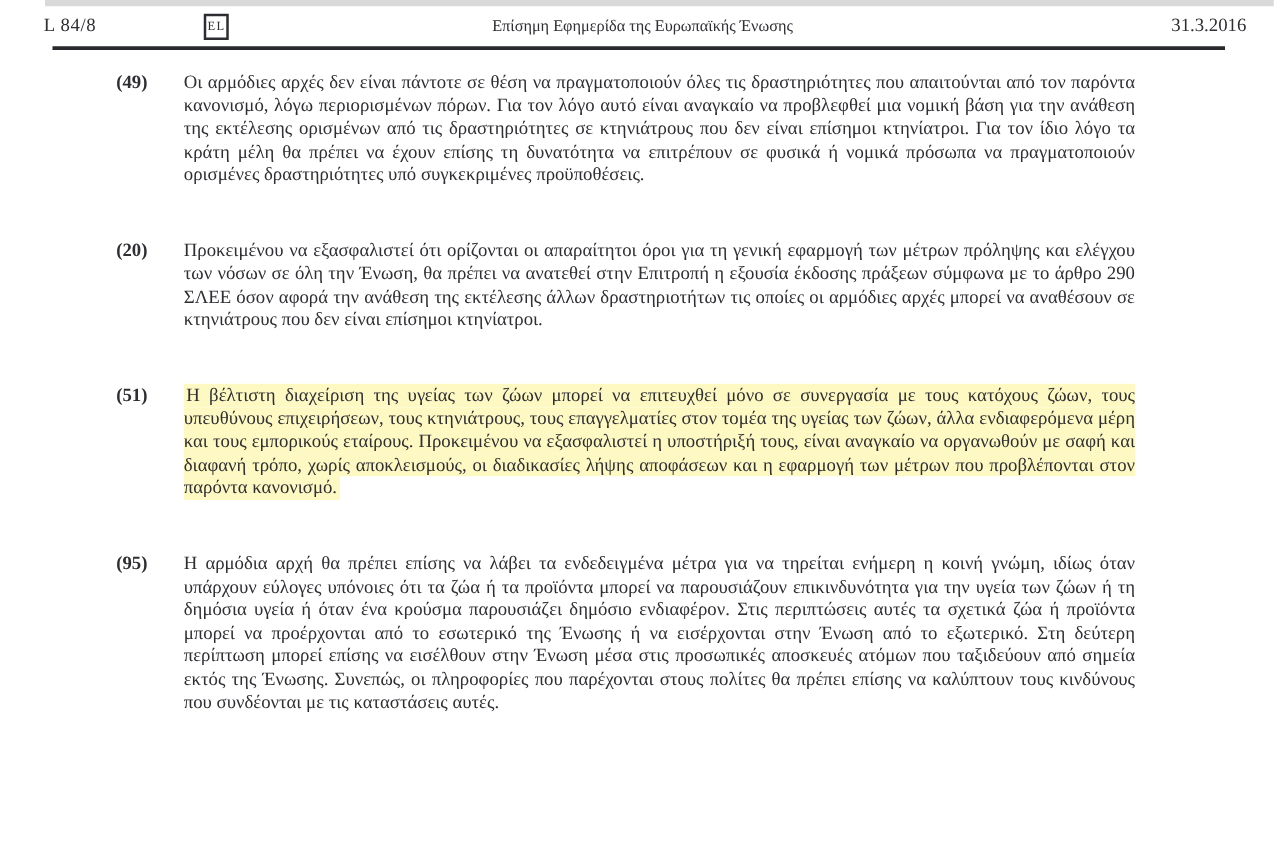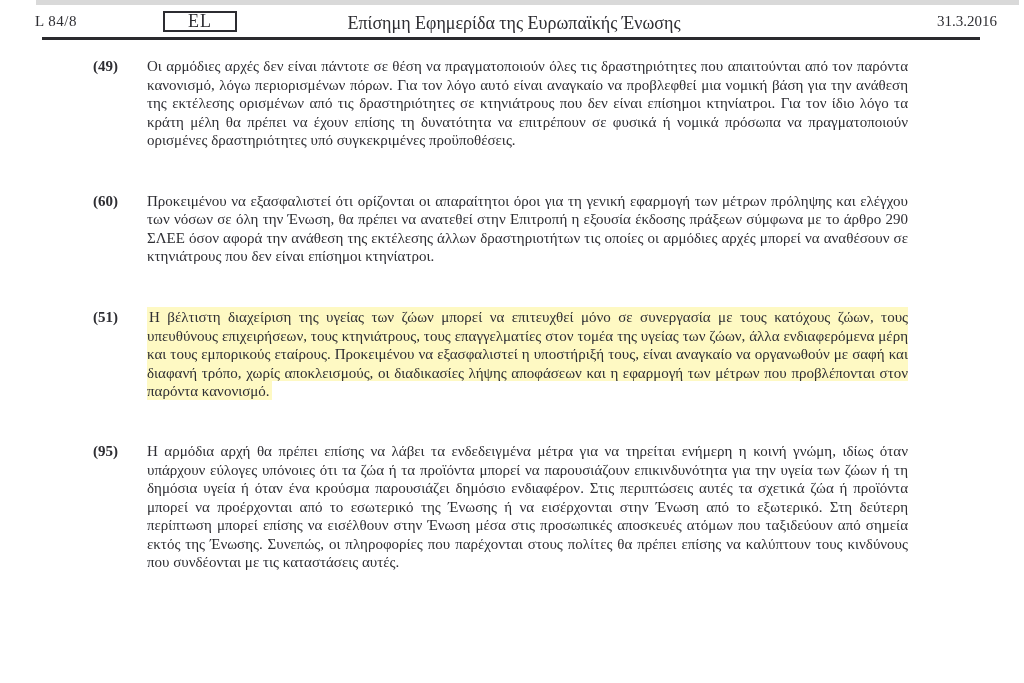--- a/index.html
+++ b/index.html
@@ -36,33 +36,33 @@
     left: 0;
     top: 3px;
     letter-spacing: 0.5px;
     font-family: Liberation Serif, serif;
   }
   .language-badge {
     position: absolute;
     left: 128px;
     top: 1px;
     border: 2px solid #2c2c31;
-    padding: 0 23px;
+    padding: 0 1px;
     height: 17px;
     line-height: 17px;
-    font-size: 18px;
+    font-size: 10px;
     letter-spacing: 1px;
   }
   .journal-title {
     position: absolute;
     left: 0;
     right: 4px;
     top: 3px;
     text-align: center;
-    font-size: 18px;
+    font-size: 13px;
   }
   .journal-date {
     position: absolute;
     right: 0;
     top: 3px;
   }
   .header-rule {
     position: absolute;
     left: 42px;
     top: 37px;
@@ -111,21 +111,21 @@
 
 <div class="document-body">
 
 
   <div class="para">
     <span class="para-num">(49)</span>
     <span class="para-text">Οι αρμόδιες αρχές δεν είναι πάντοτε σε θέση να πραγματοποιούν όλες τις δραστηριότητες που απαιτούνται από τον παρόντα κανονισμό, λόγω περιορισμένων πόρων. Για τον λόγο αυτό είναι αναγκαίο να προβλεφθεί μια νομική βάση για την ανάθεση της εκτέλεσης ορισμένων από τις δραστηριότητες σε κτηνιάτρους που δεν είναι επίσημοι κτηνίατροι. Για τον ίδιο λόγο τα κράτη μέλη θα πρέπει να έχουν επίσης τη δυνατότητα να επιτρέπουν σε φυσικά ή νομικά πρόσωπα να πραγματοποιούν ορισμένες δραστηριότητες υπό συγκεκριμένες προϋποθέσεις.</span>
   </div>
 
   <div class="para">
-    <span class="para-num">(60)</span>
+    <span class="para-num">(20)</span>
     <span class="para-text">Προκειμένου να εξασφαλιστεί ότι ορίζονται οι απαραίτητοι όροι για τη γενική εφαρμογή των μέτρων πρόληψης και ελέγχου των νόσων σε όλη την Ένωση, θα πρέπει να ανατεθεί στην Επιτροπή η εξουσία έκδοσης πράξεων σύμφωνα με το άρθρο 290 ΣΛΕΕ όσον αφορά την ανάθεση της εκτέλεσης άλλων δραστηριοτήτων τις οποίες οι αρμόδιες αρχές μπορεί να αναθέσουν σε κτηνιάτρους που δεν είναι επίσημοι κτηνίατροι.</span>
   </div>
 
   <div class="para">
     <span class="para-num">(51)</span>
     <span class="para-text hl">Η βέλτιστη διαχείριση της υγείας των ζώων μπορεί να επιτευχθεί μόνο σε συνεργασία με τους κατόχους ζώων, τους υπευθύνους επιχειρήσεων, τους κτηνιάτρους, τους επαγγελματίες στον τομέα της υγείας των ζώων, άλλα ενδιαφερόμενα μέρη και τους εμπορικούς εταίρους. Προκειμένου να εξασφαλιστεί η υποστήριξή τους, είναι αναγκαίο να οργανωθούν με σαφή και διαφανή τρόπο, χωρίς αποκλεισμούς, οι διαδικασίες λήψης αποφάσεων και η εφαρμογή των μέτρων που προβλέπονται στον παρόντα κανονισμό.</span>
   </div>
 
   <div class="para">
     <span class="para-num">(95)</span>

